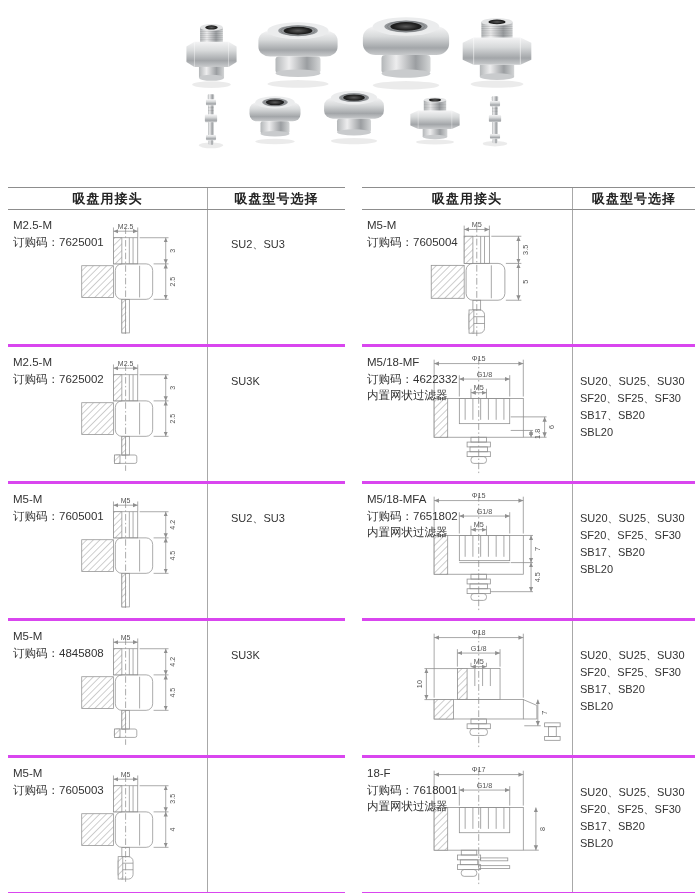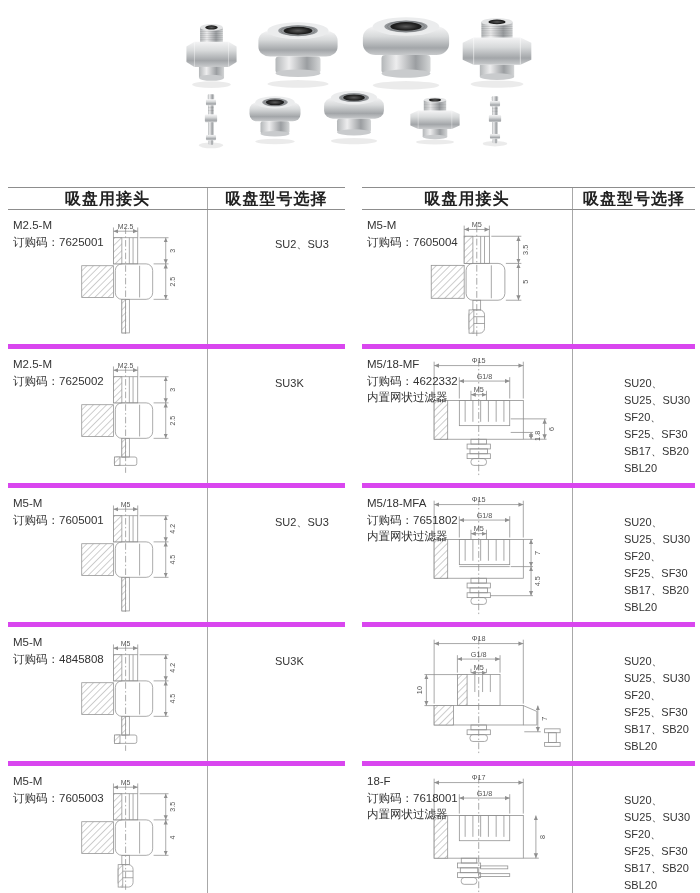--- a/index.html
+++ b/index.html
@@ -11,26 +11,26 @@
   
   .photos{position:absolute;left:0;top:0;width:700px;height:170px;}
   .photo{position:absolute;}
   .photo svg{display:block;width:100%;height:100%;}
   
   .ctable{position:absolute;top:187px;}
   #table-left{left:8px;width:337px;}
   #table-right{left:362px;width:333px;}
   .thead{display:flex;height:21px;align-items:center;
     border-top:1px solid #8d8d8d;border-bottom:1px solid #8d8d8d;
-    font-size:16px;font-weight:bold;color:#222;letter-spacing:1px;}
+    font-size:13px;font-weight:bold;color:#222;letter-spacing:1px;}
   .thead .h1{text-align:center;border-right:1px solid #a8a8a8;height:21px;line-height:21px;}
   .thead .h2{flex:1;text-align:center;height:21px;line-height:21px;}
   #table-left .h1{width:199px;}
   #table-right .h1{width:210px;}
-  .row{display:flex;height:134px;border-bottom:5px solid #d946ef;gap:44px;}
+  .row{display:flex;height:134px;border-bottom:3px solid #d946ef;}
   .cell{position:relative;}
   .c1{border-right:1px solid #a8a8a8;}
   #table-left .c1{width:199px;}
   #table-right .c1{width:210px;}
   .c2{flex:1;padding:9px 4px 0 0;font-size:11px;line-height:1.55;color:#333;
       white-space:pre-line;}
   #table-left .c2{padding-left:23px;}
   #table-right .c2{padding-left:7px;}
   .info{position:absolute;left:5px;top:7px;z-index:2;font-size:11.5px;line-height:1.45;color:#333;}
   .note:empty,.title:empty,.order:empty{display:none;}

